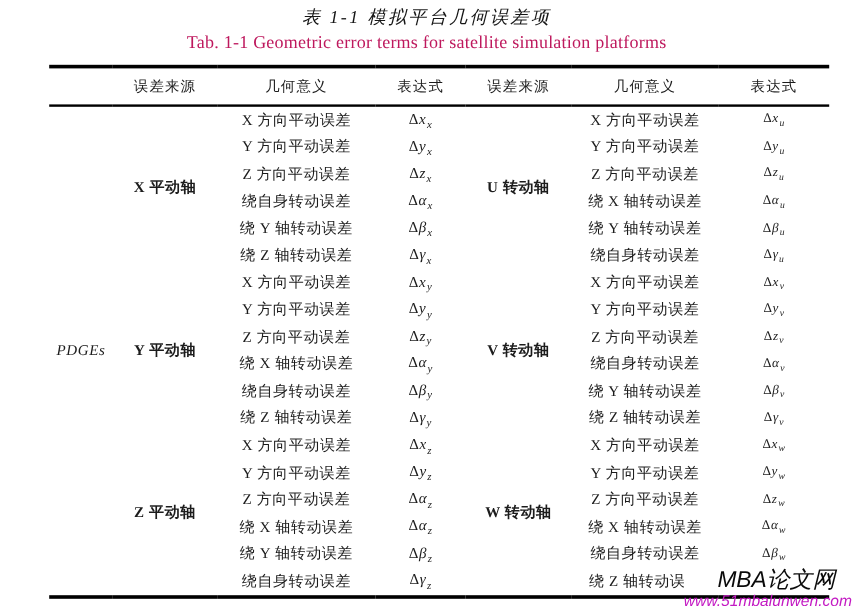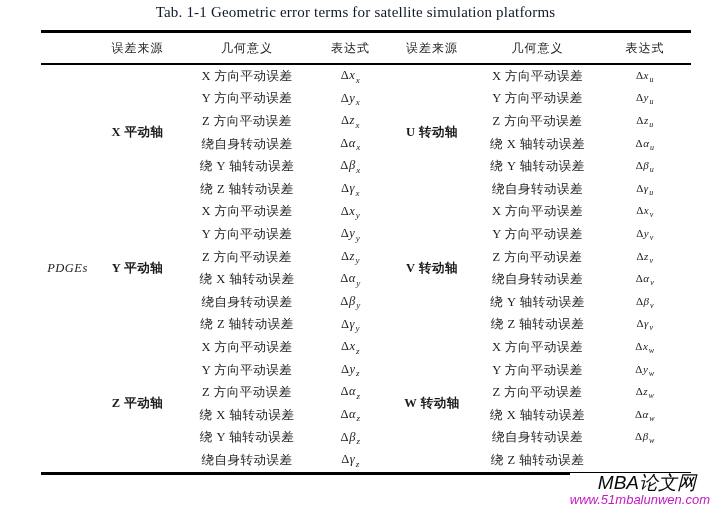--- a/index.html
+++ b/index.html
@@ -19,21 +19,21 @@
     font-size: 15px;
     font-style: italic;
     letter-spacing: 2px;
     color: #161616;
   }
   .title-en {
     margin-top: 4px;
     text-align: center;
     font-size: 15px;
     letter-spacing: 0.2px;
-    color: #0f172a;
+    color: #be185d;
   }
 
   table.err-table {
     width: 650px;
     margin: 9px 0 0 41px;
     border-collapse: collapse;
     table-layout: fixed;
     border-top: 3px solid #000;
     border-bottom: 3px solid #000;
   }
@@ -92,20 +92,21 @@
     font-style: italic;
     margin-top: 1px;
     margin-right: 1px;
   }
 </style>
 </head>
 <body>
 
 <div class="page">
 
+  <div class="title-zh">表 1-1 模拟平台几何误差项</div>
 
   <div class="title-en">Tab. 1-1 Geometric error terms for satellite simulation platforms</div>
 
   <table class="err-table">
     <colgroup>
       <col style="width:53px">
       <col style="width:87px">
       <col style="width:132px">
       <col style="width:75px">
       <col style="width:88px">

